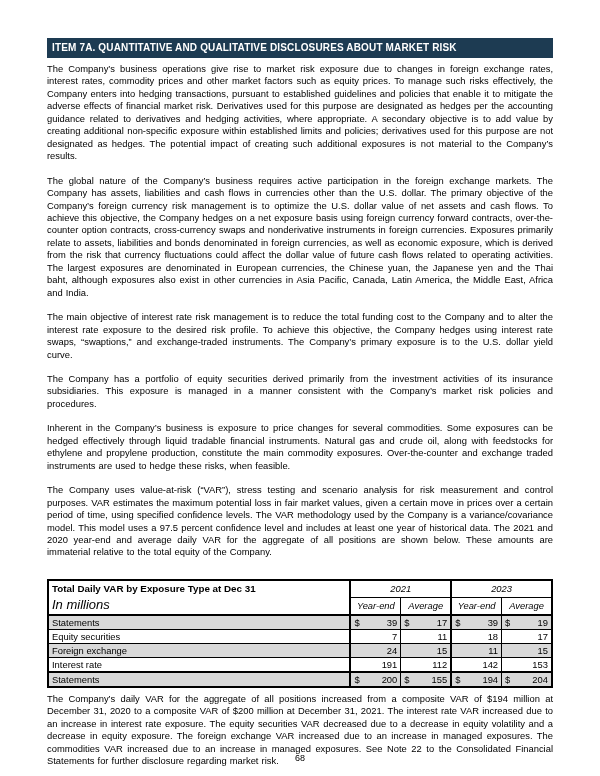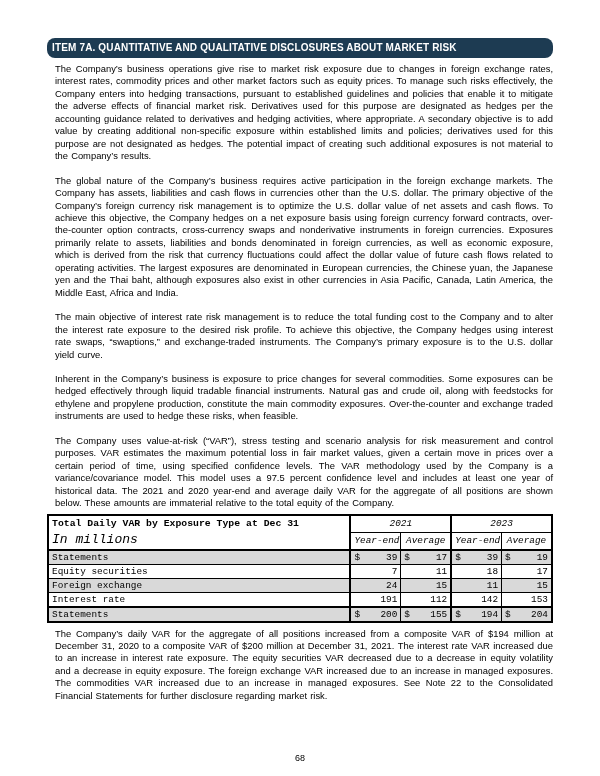--- a/index.html
+++ b/index.html
@@ -14,38 +14,36 @@
     overflow: hidden;
   }
   .title-bar {
     background: #1d3b52;
     color: #ffffff;
     font-weight: bold;
     font-size: 10px;
     line-height: 12px;
     padding: 4px 21px 4px 5px;
     letter-spacing: 0.15px;
-    border-radius: 8px;
   }
   .body-text p {
     font-size: 9.4px;
     line-height: 12.45px;
     text-align: justify;
-    margin: 12px 0 0 8px;
+    margin: 12px 0 0 0;
     word-spacing: 0.5px;
   }
   .body-text p:first-of-type { margin-top: 5px; }
 
   table.var-table {
     width: 100%;
     border-collapse: collapse;
-    margin-top: 4px;
+    margin-top: 20px;
     border: 2px solid #000;
     table-layout: fixed;
-    font-family: Liberation Mono, monospace;
   }
   table.var-table td {
     border: 1px solid #000;
     font-size: 9.4px;
     padding: 1px 3px;
     height: 13px;
     overflow: hidden;
     white-space: nowrap;
   }
   col.c-label { width: 60%; }
@@ -87,20 +85,21 @@
 <div class="page">
 
   <div class="title-bar">
     <span>ITEM 7A. QUANTITATIVE AND QUALITATIVE DISCLOSURES ABOUT MARKET RISK</span>
   </div>
 
   <div class="body-text">
     <p>The Company’s business operations give rise to market risk exposure due to changes in foreign exchange rates, interest rates, commodity prices and other market factors such as equity prices. To manage such risks effectively, the Company enters into hedging transactions, pursuant to established guidelines and policies that enable it to mitigate the adverse effects of financial market risk. Derivatives used for this purpose are designated as hedges per the accounting guidance related to derivatives and hedging activities, where appropriate. A secondary objective is to add value by creating additional non-specific exposure within established limits and policies; derivatives used for this purpose are not designated as hedges. The potential impact of creating such additional exposures is not material to the Company’s results.</p>
     <p>The global nature of the Company’s business requires active participation in the foreign exchange markets. The Company has assets, liabilities and cash flows in currencies other than the U.S. dollar. The primary objective of the Company’s foreign currency risk management is to optimize the U.S. dollar value of net assets and cash flows. To achieve this objective, the Company hedges on a net exposure basis using foreign currency forward contracts, over-the-counter option contracts, cross-currency swaps and nonderivative instruments in foreign currencies. Exposures primarily relate to assets, liabilities and bonds denominated in foreign currencies, as well as economic exposure, which is derived from the risk that currency fluctuations could affect the dollar value of future cash flows related to operating activities. The largest exposures are denominated in European currencies, the Chinese yuan, the Japanese yen and the Thai baht, although exposures also exist in other currencies in Asia Pacific, Canada, Latin America, the Middle East, Africa and India.</p>
     <p>The main objective of interest rate risk management is to reduce the total funding cost to the Company and to alter the interest rate exposure to the desired risk profile. To achieve this objective, the Company hedges using interest rate swaps, “swaptions,” and exchange-traded instruments. The Company’s primary exposure is to the U.S. dollar yield curve.</p>
+    <p>The Company has a portfolio of equity securities derived primarily from the investment activities of its insurance subsidiaries. This exposure is managed in a manner consistent with the Company’s market risk policies and procedures.</p>
     <p>Inherent in the Company’s business is exposure to price changes for several commodities. Some exposures can be hedged effectively through liquid tradable financial instruments. Natural gas and crude oil, along with feedstocks for ethylene and propylene production, constitute the main commodity exposures. Over-the-counter and exchange traded instruments are used to hedge these risks, when feasible.</p>
     <p>The Company uses value-at-risk (“VAR”), stress testing and scenario analysis for risk measurement and control purposes. VAR estimates the maximum potential loss in fair market values, given a certain move in prices over a certain period of time, using specified confidence levels. The VAR methodology used by the Company is a variance/covariance model. This model uses a 97.5 percent confidence level and includes at least one year of historical data. The 2021 and 2020 year-end and average daily VAR for the aggregate of all positions are shown below. These amounts are immaterial relative to the total equity of the Company.</p>
   </div>
 
   <table class="var-table">
     <colgroup>
       <col class="c-label">
         <col class="c-num">
         <col class="c-num">
         <col class="c-num">

